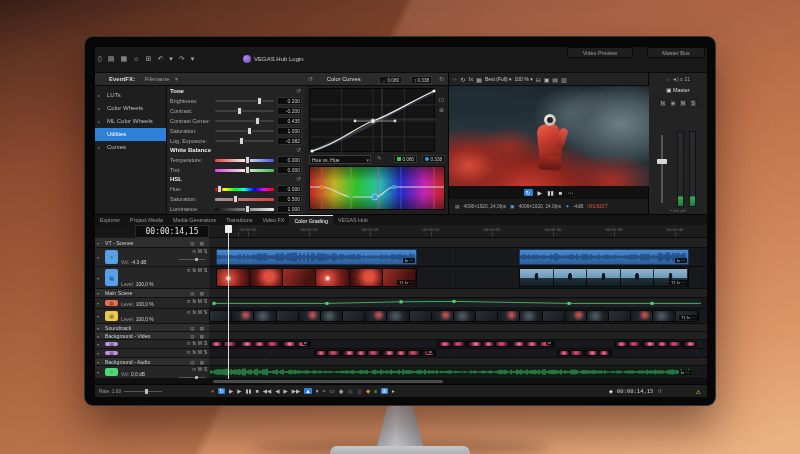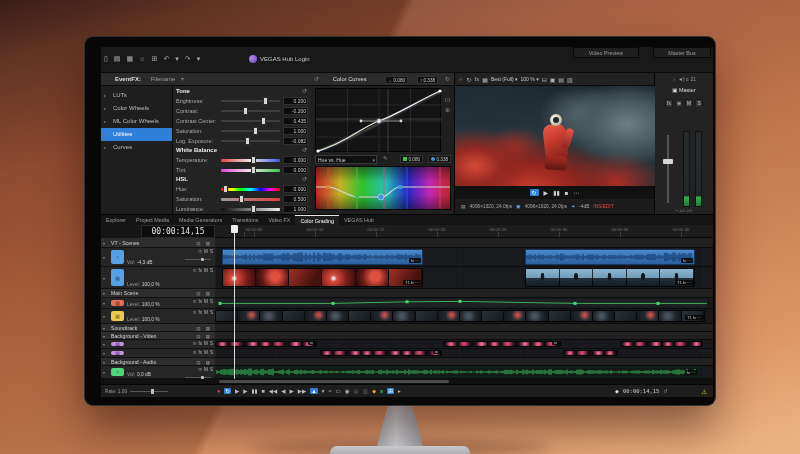--- a/index.html
+++ b/index.html
@@ -4,21 +4,21 @@
 <style>
   html,body{margin:0;padding:0;background:#000;}
   *{box-sizing:border-box;}
   .desktop{position:relative;width:800px;height:454px;overflow:hidden;
     font-family:"Liberation Sans",sans-serif;
     background:linear-gradient(165deg,#3f2219 0%,#6e3a28 9%,#a05536 26%,#b96840 45%,#c97a4e 62%,#d98f60 80%,#e9af7d 97%);}
   .desktop:after{content:"";position:absolute;inset:0;background:linear-gradient(115deg,rgba(0,0,0,.12) 40%,rgba(255,236,210,.10) 41%,rgba(255,236,210,.05) 100%);pointer-events:none;}
   
   .monitor{position:absolute;left:84px;top:36px;width:632px;height:370px;background:#070708;border-radius:9px;
     border:1px solid rgba(255,255,255,.18);box-shadow:0 22px 45px rgba(40,10,5,.5);z-index:3;}
-  .screen{position:absolute;left:16px;top:10px;width:612px;height:350px;background:#1b1b1b;overflow:hidden;font-size:6px;color:#bbb;}
+  .screen{position:absolute;left:10px;top:10px;width:612px;height:350px;background:#1b1b1b;overflow:hidden;font-size:6px;color:#bbb;}
   .neck{position:absolute;left:363px;top:404px;width:74px;height:44px;z-index:2;
     clip-path:polygon(34% 0,66% 0,82% 100%,18% 100%);background:linear-gradient(90deg,#888d92,#d3d6d9 45%,#9ba0a5 80%,#74797e);}
   .base{position:absolute;left:330px;top:446px;width:140px;height:14px;border-radius:7px 7px 0 0;z-index:2;
     background:linear-gradient(180deg,#dddfe2,#9aa0a6);}
   .shadow{position:absolute;left:250px;top:440px;width:300px;height:16px;border-radius:50%;background:rgba(60,20,10,.35);filter:blur(6px);}
   
   .topbar{position:absolute;left:0;top:0;width:612px;height:26px;background:#191919;border-bottom:1px solid #0a0a0a;}
   .topbar .ic{display:inline-block;margin:8px 3px 0 3px;color:#a8a8a8;font-size:7px;vertical-align:top;}
   .hub{position:absolute;left:148px;top:8px;display:flex;align-items:center;gap:3px;}
   .hub .logo{width:8px;height:8px;border-radius:50%;background:radial-gradient(circle at 35% 35%,#b18ae8,#6f3fc4);}

